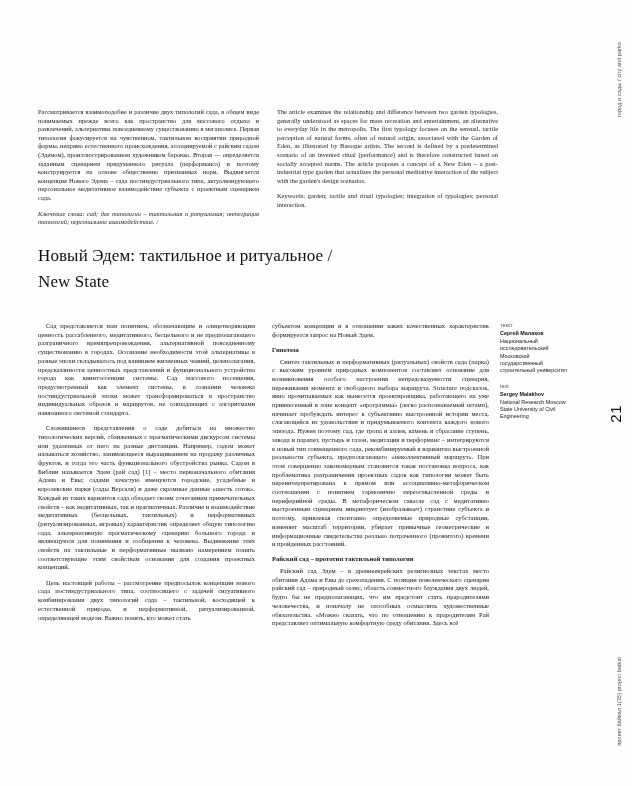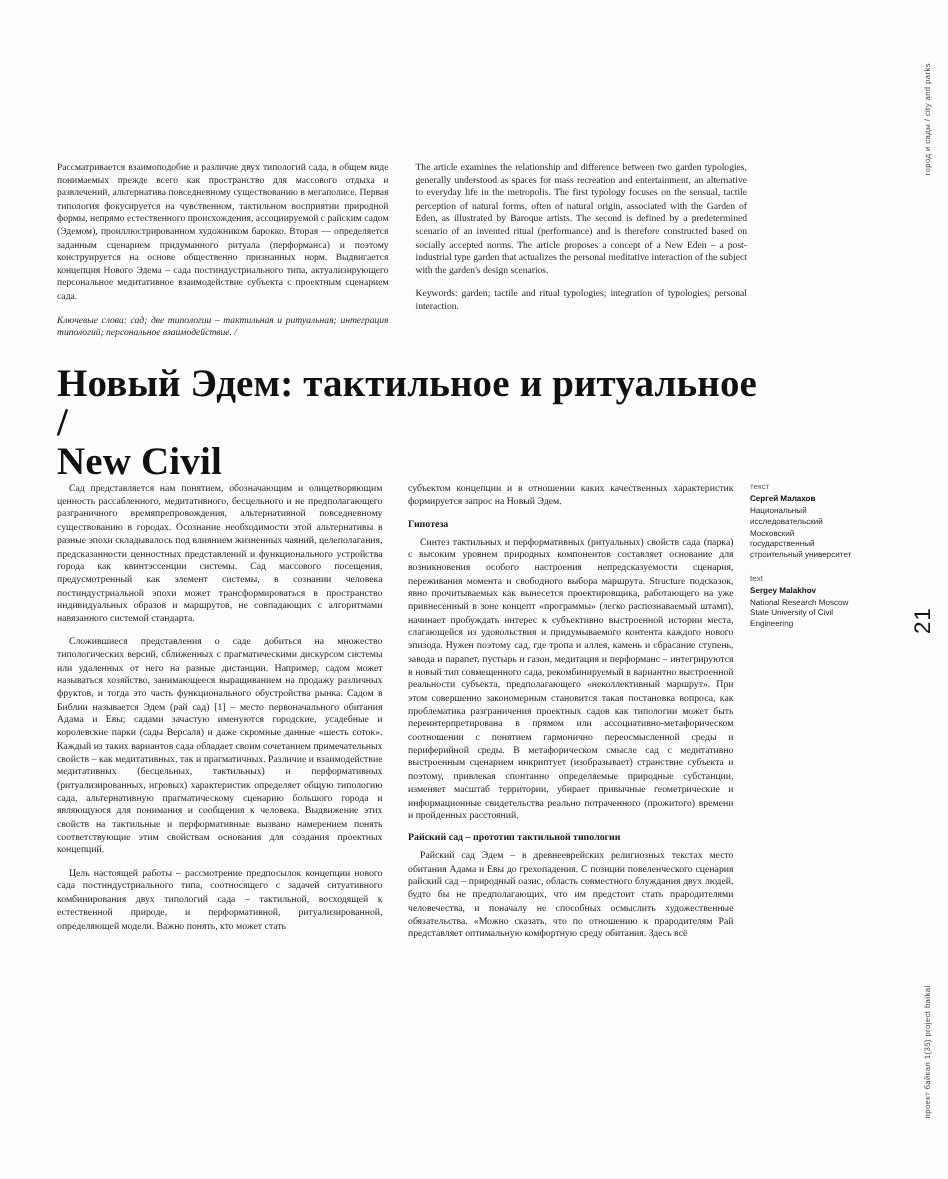--- a/index.html
+++ b/index.html
@@ -90,24 +90,24 @@
 
   
   .title-block {
     position: absolute;
     left: 38px;
     top: 243px;
     width: 470px;
   }
   .title-line {
     font-family: "Liberation Serif", serif;
-    font-size: 26px;
+    font-size: 17px;
     line-height: 26px;
     color: #111;
-    font-weight: 700;
+    font-weight: 400;
     letter-spacing: 0.1px;
   }
 
   
   .body-cols {
     position: absolute;
     left: 38px;
     top: 322px;
     width: 452px;
     display: flex;
@@ -178,21 +178,21 @@
       <p class="kw">Ключевые слова: сад; две типологии – тактильная и ритуальная; интеграция типологий; персональное взаимодействие. /</p>
     </div>
     <div class="abs-col">
       <p>The article examines the relationship and difference between two garden typologies, generally understood as spaces for mass recreation and entertainment, an alternative to everyday life in the metropolis. The first typology focuses on the sensual, tactile perception of natural forms, often of natural origin, associated with the Garden of Eden, as illustrated by Baroque artists. The second is defined by a predetermined scenario of an invented ritual (performance) and is therefore constructed based on socially accepted norms. The article proposes a concept of a New Eden – a post-industrial type garden that actualizes the personal meditative interaction of the subject with the garden's design scenarios.</p>
       <p>Keywords: garden; tactile and ritual typologies; integration of typologies; personal interaction.</p>
     </div>
   </div>
 
   <div class="title-block">
     <div class="title-line">Новый Эдем: тактильное и ритуальное /</div>
-    <div class="title-line">New Civil</div>
+    <div class="title-line">New State</div>
   </div>
 
   <div class="body-cols">
     <div class="col">
       <p>Сад представляется нам понятием, обозначающим и олицетворяющим ценность рассабленного, медитативного, бесцельного и не предполагающего разграничного времяпрепровождения, альтернативной повседневному существованию в городах. Осознание необходимости этой альтернативы в разные эпохи складывалось под влиянием жизненных чаяний, целеполагания, предсказанности ценностных представлений и функционального устройства города как квинтэссенции системы. Сад массового посещения, предусмотренный как элемент системы, в сознании человека постиндустриальной эпохи может трансформироваться в пространство индивидуальных образов и маршрутов, не совпадающих с алгоритмами навязанного системой стандарта.</p>
       <p>Сложившиеся представления о саде добиться на множество типологических версий, сближенных с прагматическими дискурсом системы или удаленных от него на разные дистанции. Например, садом может называться хозяйство, занимающееся выращиванием на продажу различных фруктов, и тогда это часть функционального обустройства рынка. Садом в Библии называется Эдем (рай сад) [1] – место первоначального обитания Адама и Евы; садами зачастую именуются городские, усадебные и королевские парки (сады Версаля) и даже скромные данные «шесть соток». Каждый из таких вариантов сада обладает своим сочетанием примечательных свойств – как медитативных, так и прагматичных. Различие и взаимодействие медитативных (бесцельных, тактильных) и перформативных (ритуализированных, игровых) характеристик определяет общую типологию сада, альтернативную прагматическому сценарию большого города и являющуюся для понимания и сообщения к человека. Выдвижение этих свойств на тактильные и перформативные вызвано намерением понять соответствующие этим свойствам основания для создания проектных концепций.</p>
       <p>Цель настоящей работы – рассмотрение предпосылок концепции нового сада постиндустриального типа, соотносящего с задачей ситуативного комбинирования двух типологий сада – тактильной, восходящей к естественной природе, и перформативной, ритуализированной, определяющей модели. Важно понять, кто может стать</p>
     </div>
     <div class="col">
       <p class="noindent">субъектом концепции и в отношении каких качественных характеристик формируется запрос на Новый Эдем.</p>

